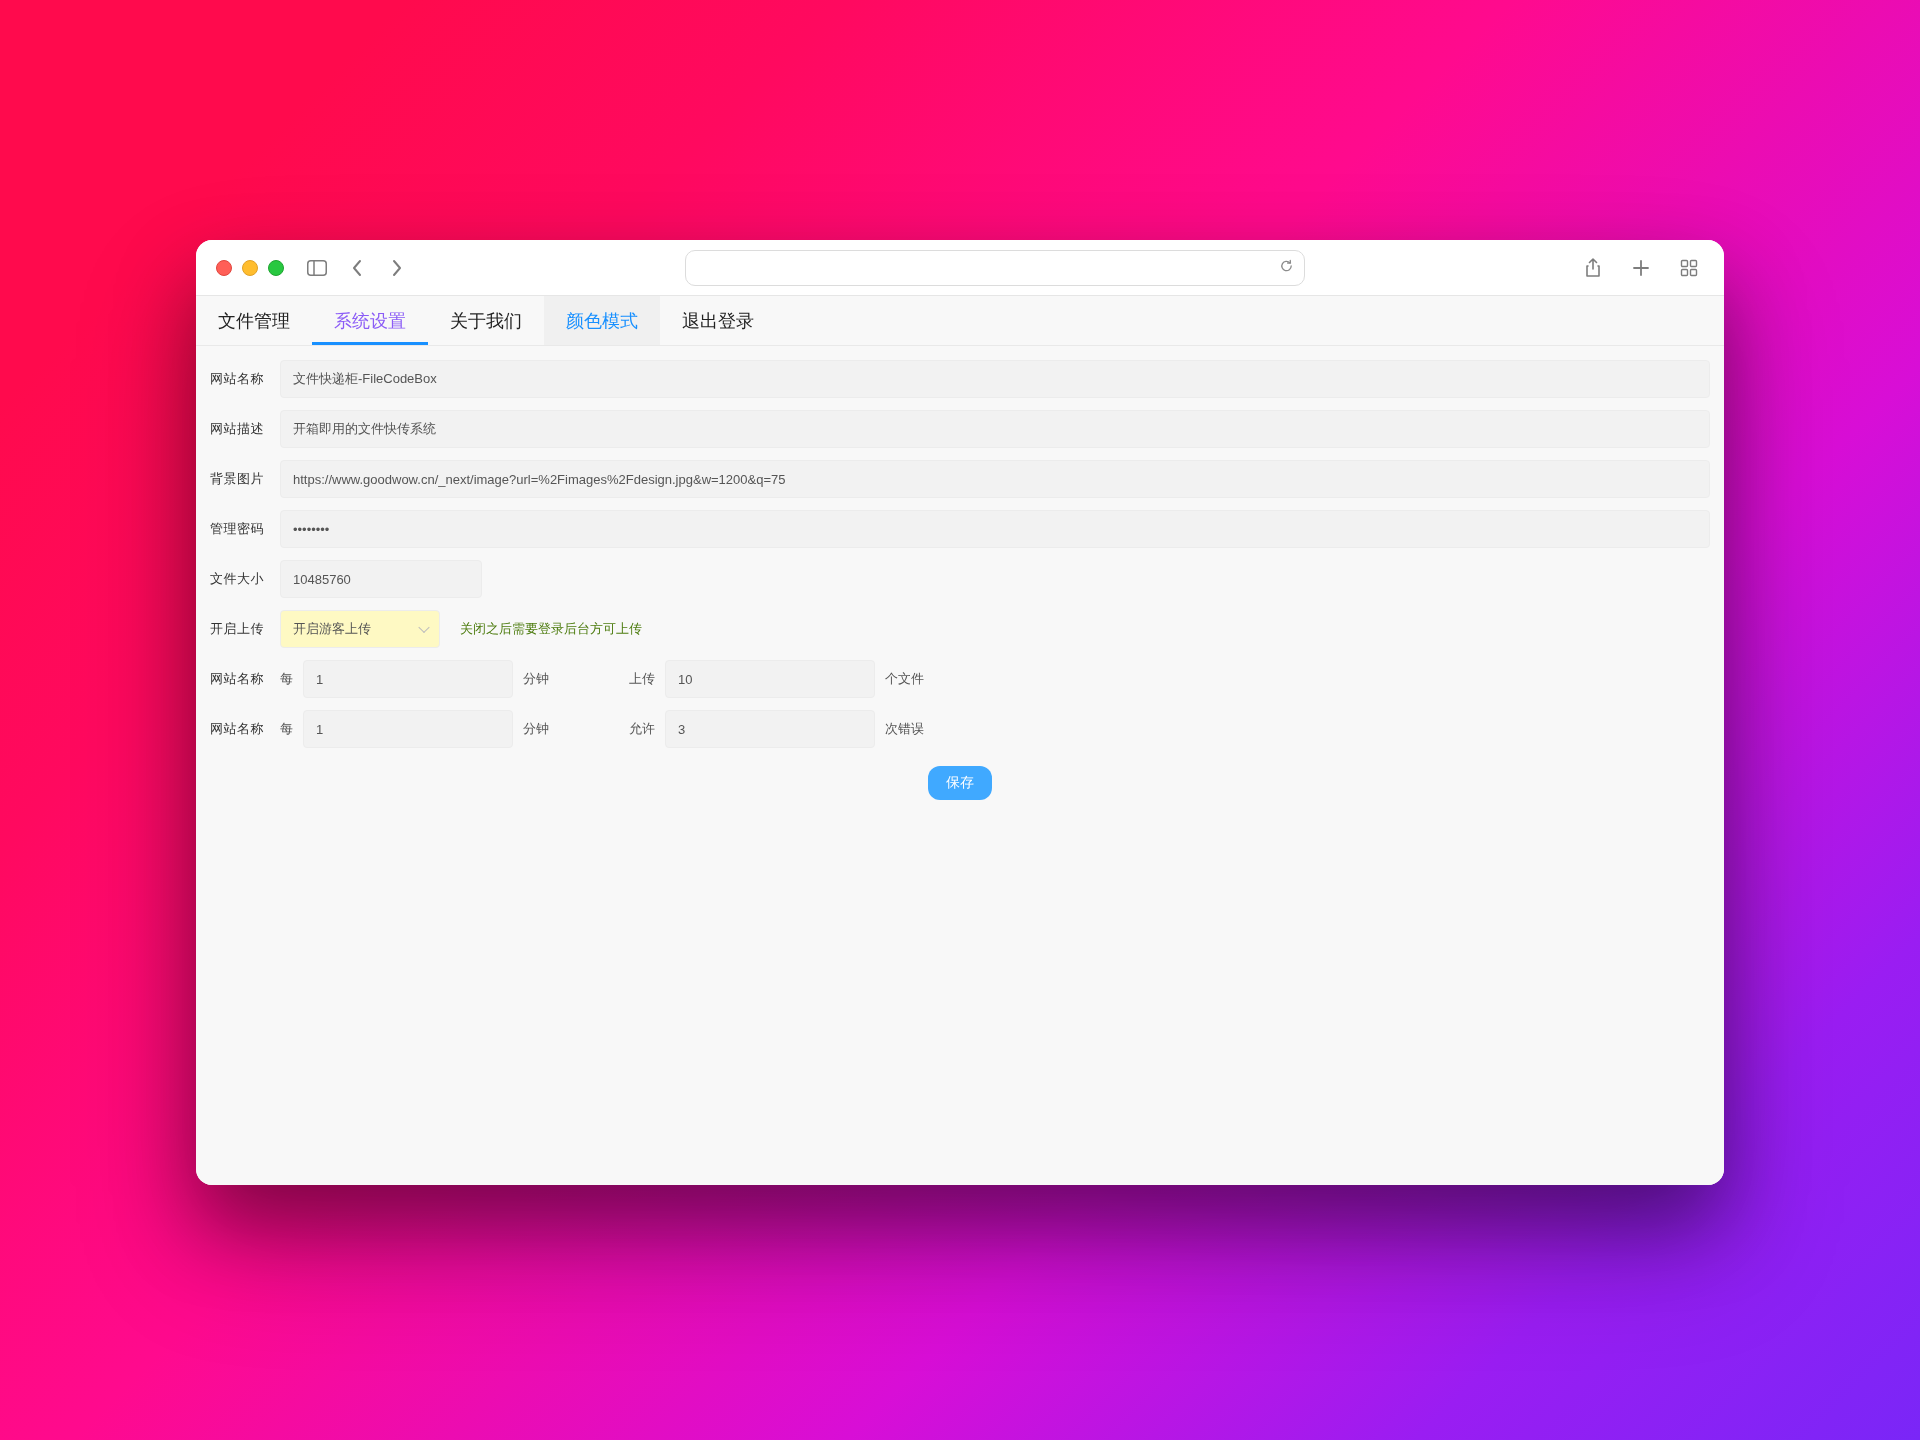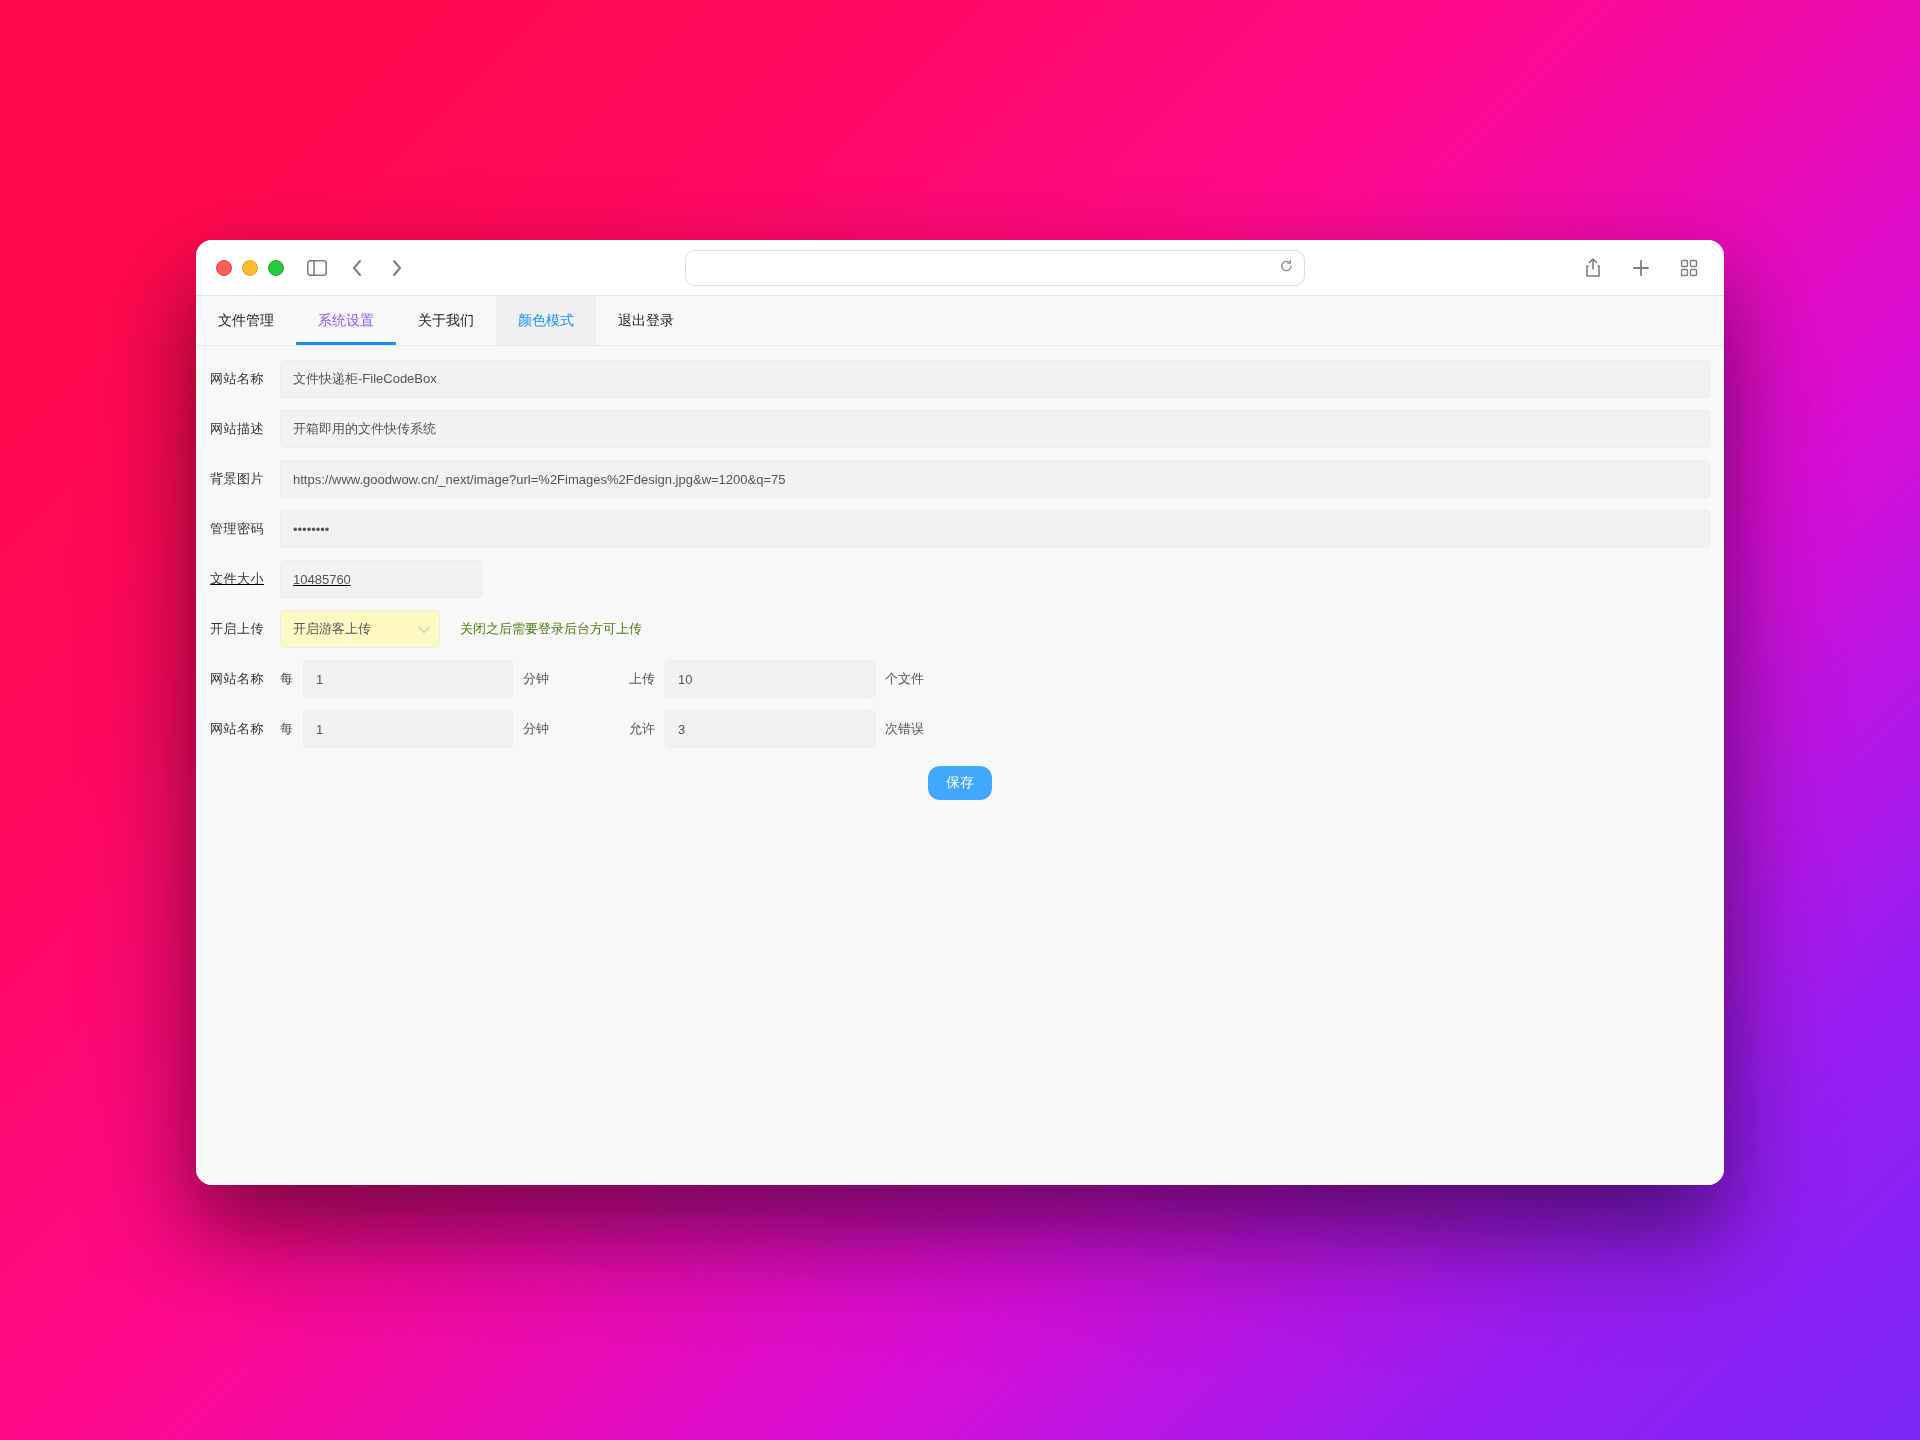--- a/index.html
+++ b/index.html
@@ -109,21 +109,21 @@
 
     .tabs {
       height: 50px;
       display:flex;
       align-items:stretch;
       border-bottom: 1px solid #e9e9e9;
       background:#f8f8f8;
     }
     .tab {
       padding: 0 22px;
-      font-size: 14px;
+      font-size: 18px;
       color:#222;
       display:flex;
       align-items:center;
       cursor:pointer;
       position:relative;
     }
     .tab.active {
       color:#8b5cf6;
     }
     .tab.active::after {
@@ -143,21 +143,21 @@
       padding: 14px 14px 24px 14px;
       display:flex;
       flex-direction:column;
       gap: 12px;
     }
     .row {
       display:flex;
       align-items:center;
       gap: 12px;
     }
-    .row-stack       { display:flex; flex-direction:row; gap:12px;text-decoration:underline; }
+    .row-stack       { display:flex; flex-direction:row; gap:12px; }
     .lbl {
       width: 58px;
       font-size: 13px;
       color:#333;
       flex-shrink:0;
       letter-spacing: 0.5px;
     }
     .input, .select {
       height: 38px;
       flex: 1;

